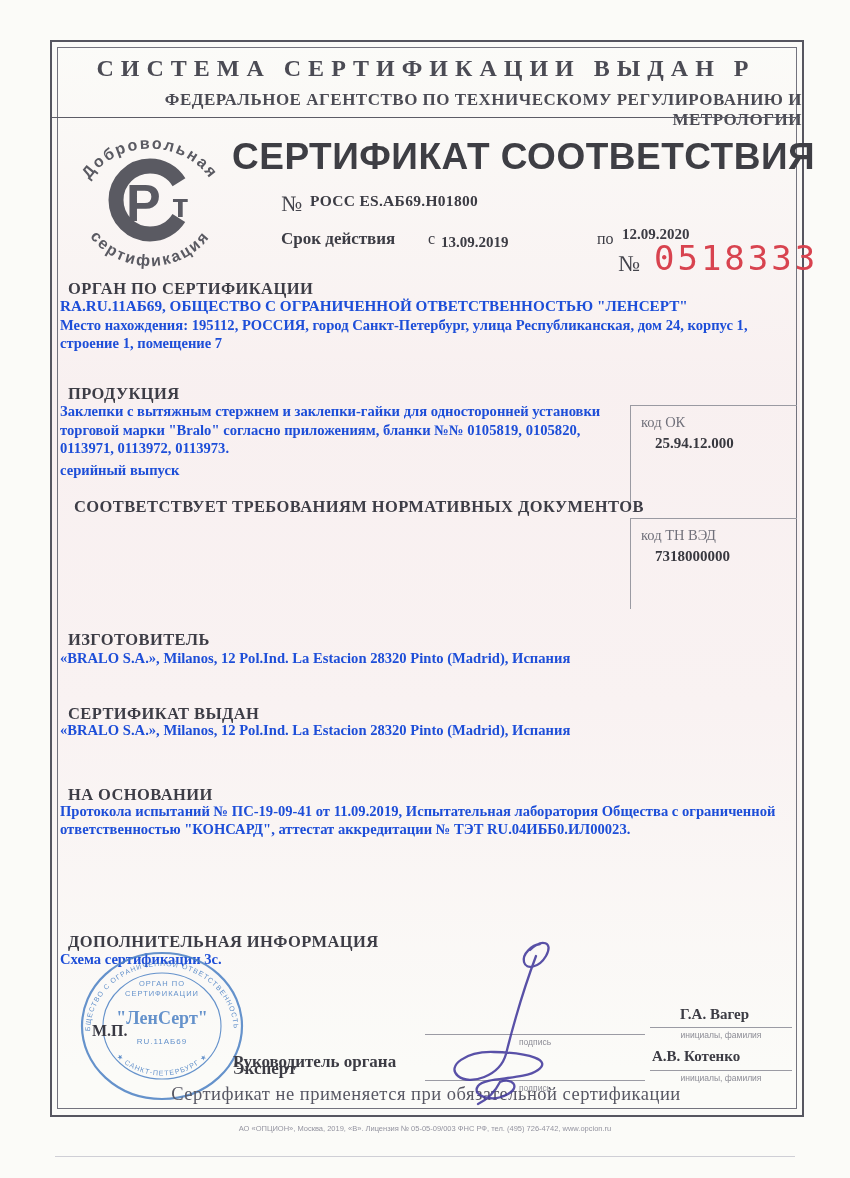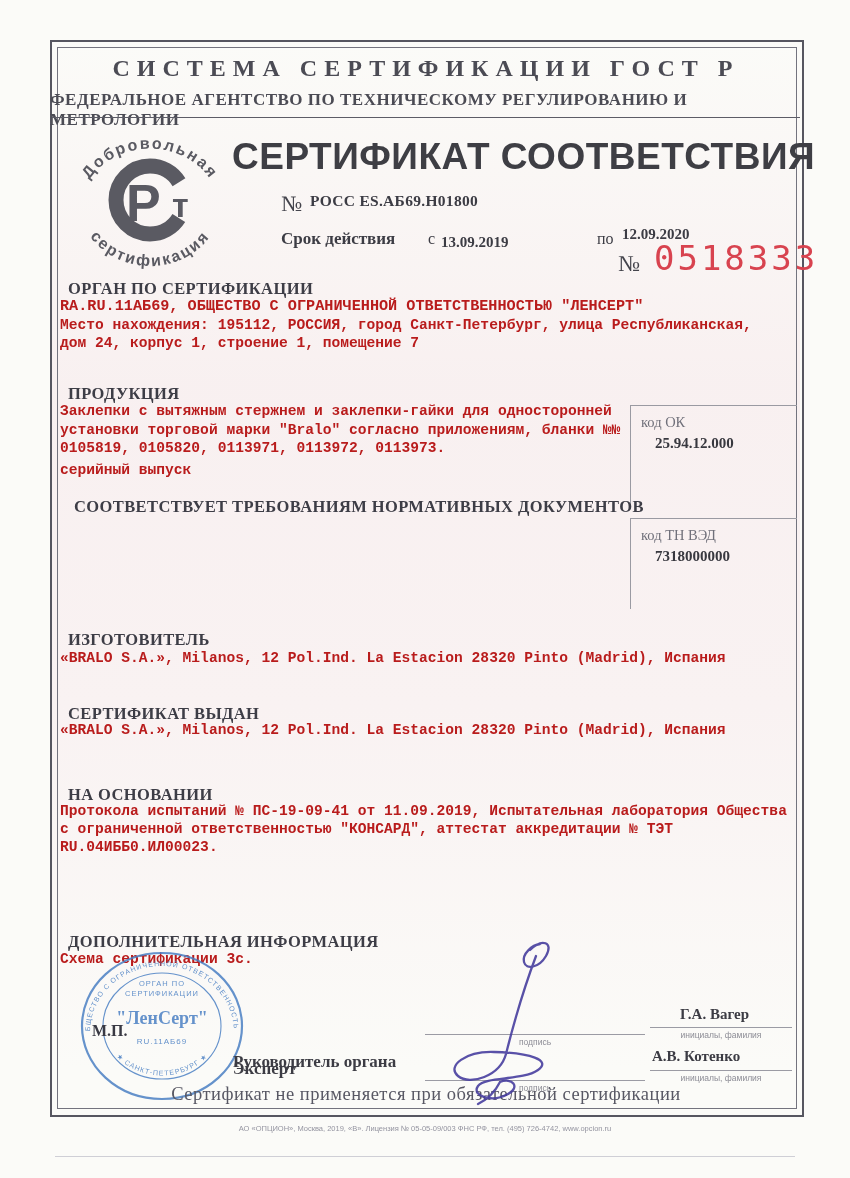--- a/index.html
+++ b/index.html
@@ -10,41 +10,41 @@
   .tint{left:52px;top:42px;width:748px;height:1070px;
         background:linear-gradient(180deg,rgba(250,242,243,0) 0%,rgba(246,231,234,.55) 32%,
         rgba(247,233,236,.5) 62%,rgba(250,246,245,0) 96%);}
   
   .frame{left:50px;top:40px;width:750px;height:1073px;border:2px solid #565660;}
   .frame-inner{left:57px;top:47px;width:738px;height:1060px;border:1px solid #73737e;}
   .hdr-divider{left:52px;top:117px;width:748px;height:1px;background:#5c5c66;}
   
   .hdr-system{left:50px;top:55px;width:752px;text-align:center;font-weight:bold;font-size:24px;
               letter-spacing:7px;color:#4b4b54;}
-  .hdr-agency{left:50px;top:90px;width:752px;text-align:left;font-weight:bold;font-size:17px;
+  .hdr-agency{left:50px;top:90px;width:752px;text-align:right;font-weight:bold;font-size:17px;
               letter-spacing:.5px;color:#4b4b54;}
   
   .logo-svg{left:60px;top:124px;}
   .title{left:232px;top:136px;font-family:"Liberation Sans",sans-serif;font-weight:bold;
          font-size:37px;letter-spacing:.5px;color:#3e3e44;}
   .certno{left:281px;top:191px;}
   .no-sign{font-size:22px;color:#44444c;}
   .no-val{font-weight:bold;font-size:15.5px;letter-spacing:.3px;vertical-align:5px;margin-left:4px;}
   .v-label{left:281px;top:229px;font-weight:bold;font-size:17px;}
   .v-c{left:428px;top:230px;font-size:16px;}
   .v-d1{left:441px;top:226px;font-weight:bold;font-size:15px;margin-top:8px;}
   .v-po{left:597px;top:230px;font-size:16px;}
   .v-d2{left:622px;top:226px;font-weight:bold;font-size:15px;}
   .blankno{left:618px;top:239px;}
   .blank-no-sign{font-size:23px;color:#44444c;}
   .blank-num{font-family:"DejaVu Sans Mono",monospace;font-size:34px;color:#d8434f;
              letter-spacing:3px;margin-left:10px;position:relative;top:-1px;}
   
   .sec-h{font-weight:bold;font-size:16.5px;letter-spacing:.4px;color:#3d3d46;}
-  .sec-t{font-weight:bold;font-size:14.6px;line-height:18px;color:#b91c1c;font-family:Liberation Mono, monospace;}
+  .sec-t{font-weight:bold;font-size:14.6px;line-height:18px;color:#1d4ed8;}
   .organ-h{left:68px;top:279px;}
   .organ-1{left:60px;top:297px;width:720px;font-size:15.2px;}
   .organ-2{left:60px;top:316px;width:724px;}
   .organ-3{left:60px;top:352px;width:736px;}
   .prod-h{left:68px;top:384px;}
   .prod-t{left:60px;top:402px;width:570px;line-height:18.5px;}
   .prod-serial{left:60px;top:461px;}
   .codebox{border-top:1px solid #9a9aa2;border-left:1px solid #9a9aa2;}
   .okbox{left:630px;top:405px;width:166px;height:100px;}
   .tnbox{left:630px;top:518px;width:166px;height:90px;}
@@ -85,21 +85,21 @@
   .bottom-shadow{left:55px;top:1156px;width:740px;height:1px;background:#cfcfd6;}
 </style>
 </head>
 <body>
 
 <div class="page">
   <div class="abs tint"></div>
   <div class="abs frame"></div>
   <div class="abs frame-inner"></div>
 
-  <div class="abs hdr-system">СИСТЕМА СЕРТИФИКАЦИИ ГОСТ Р</div>
+  <div class="abs hdr-system">СИСТЕМА СЕРТИФИКАЦИИ ВЫДАН Р</div>
   <div class="abs hdr-agency">ФЕДЕРАЛЬНОЕ АГЕНТСТВО ПО ТЕХНИЧЕСКОМУ РЕГУЛИРОВАНИЮ И МЕТРОЛОГИИ</div>
   <div class="abs hdr-divider"></div>
 
   <svg class="abs logo-svg" width="180" height="150" viewBox="0 0 180 150">
     <defs>
       <path id="logoTop" d="M 22,72 A 70,62 0 0 1 158,72"></path>
       <path id="logoBottom" d="M 18,76 A 72,66 0 0 0 162,76"></path>
     </defs>
     <text font-family="Liberation Sans, sans-serif" font-size="16" font-weight="bold" fill="#5a5a62" letter-spacing="2">
       <textPath href="#logoTop" startOffset="50%" text-anchor="middle">Добровольная</textPath>

